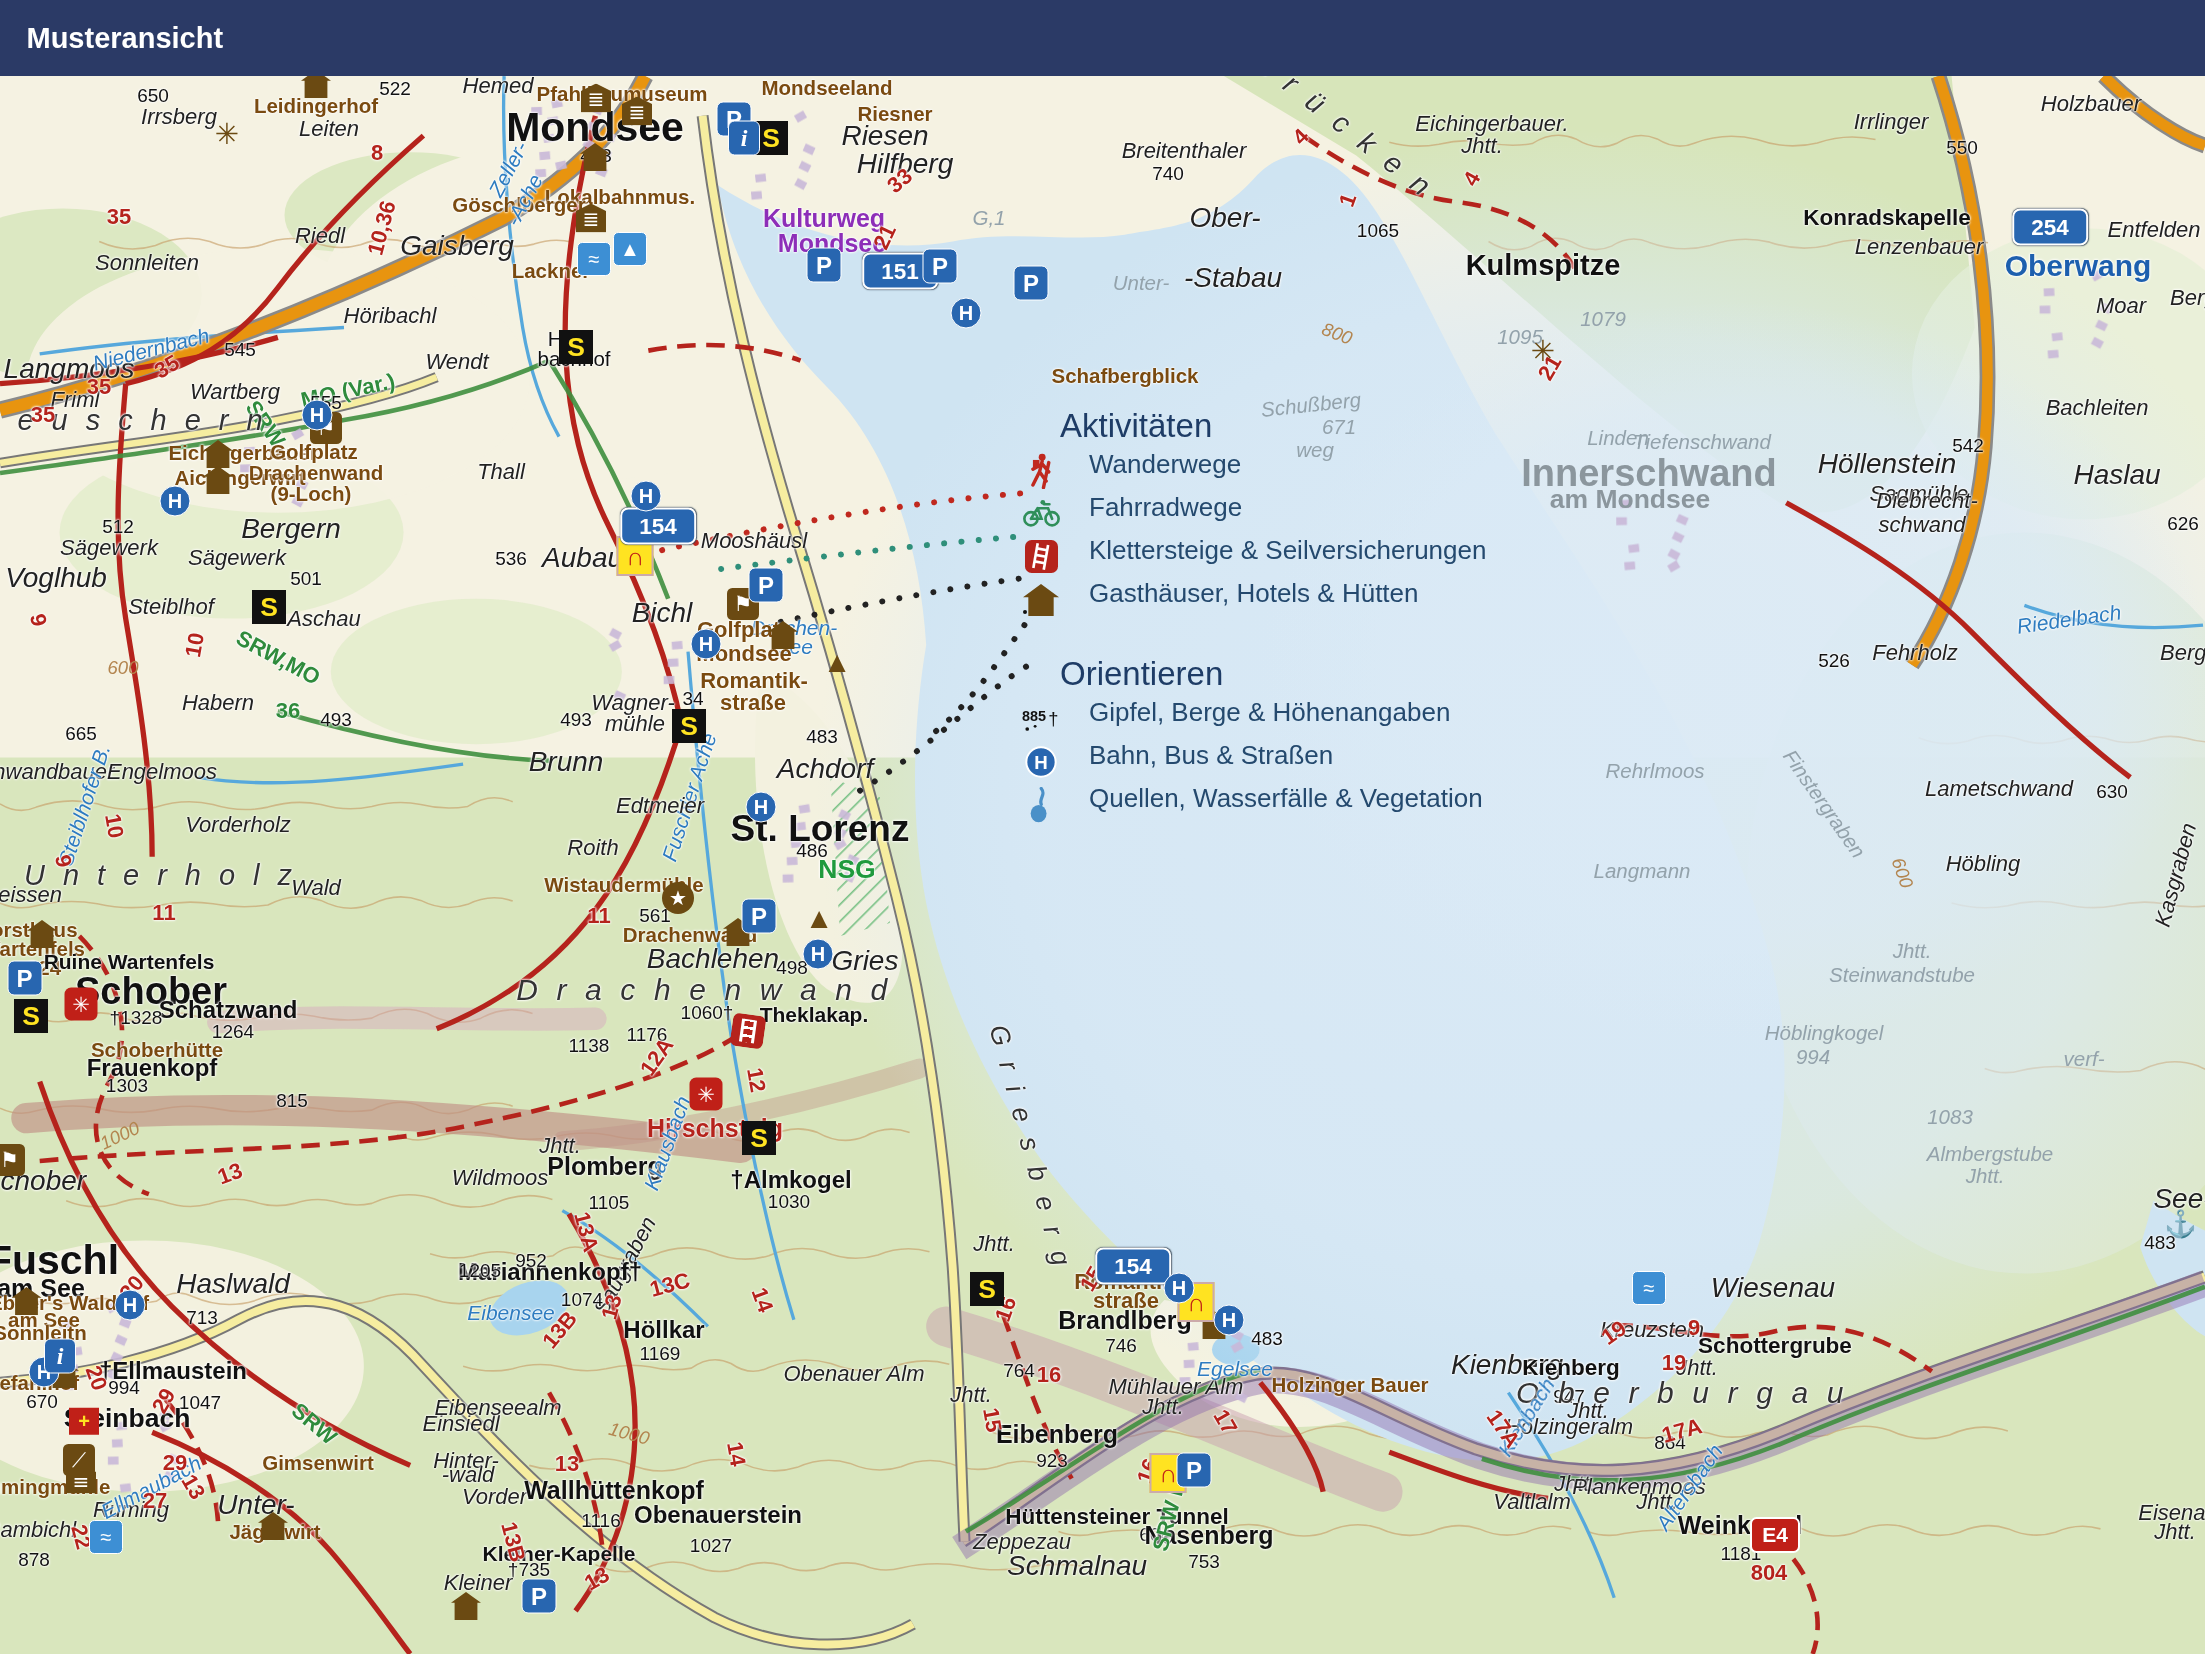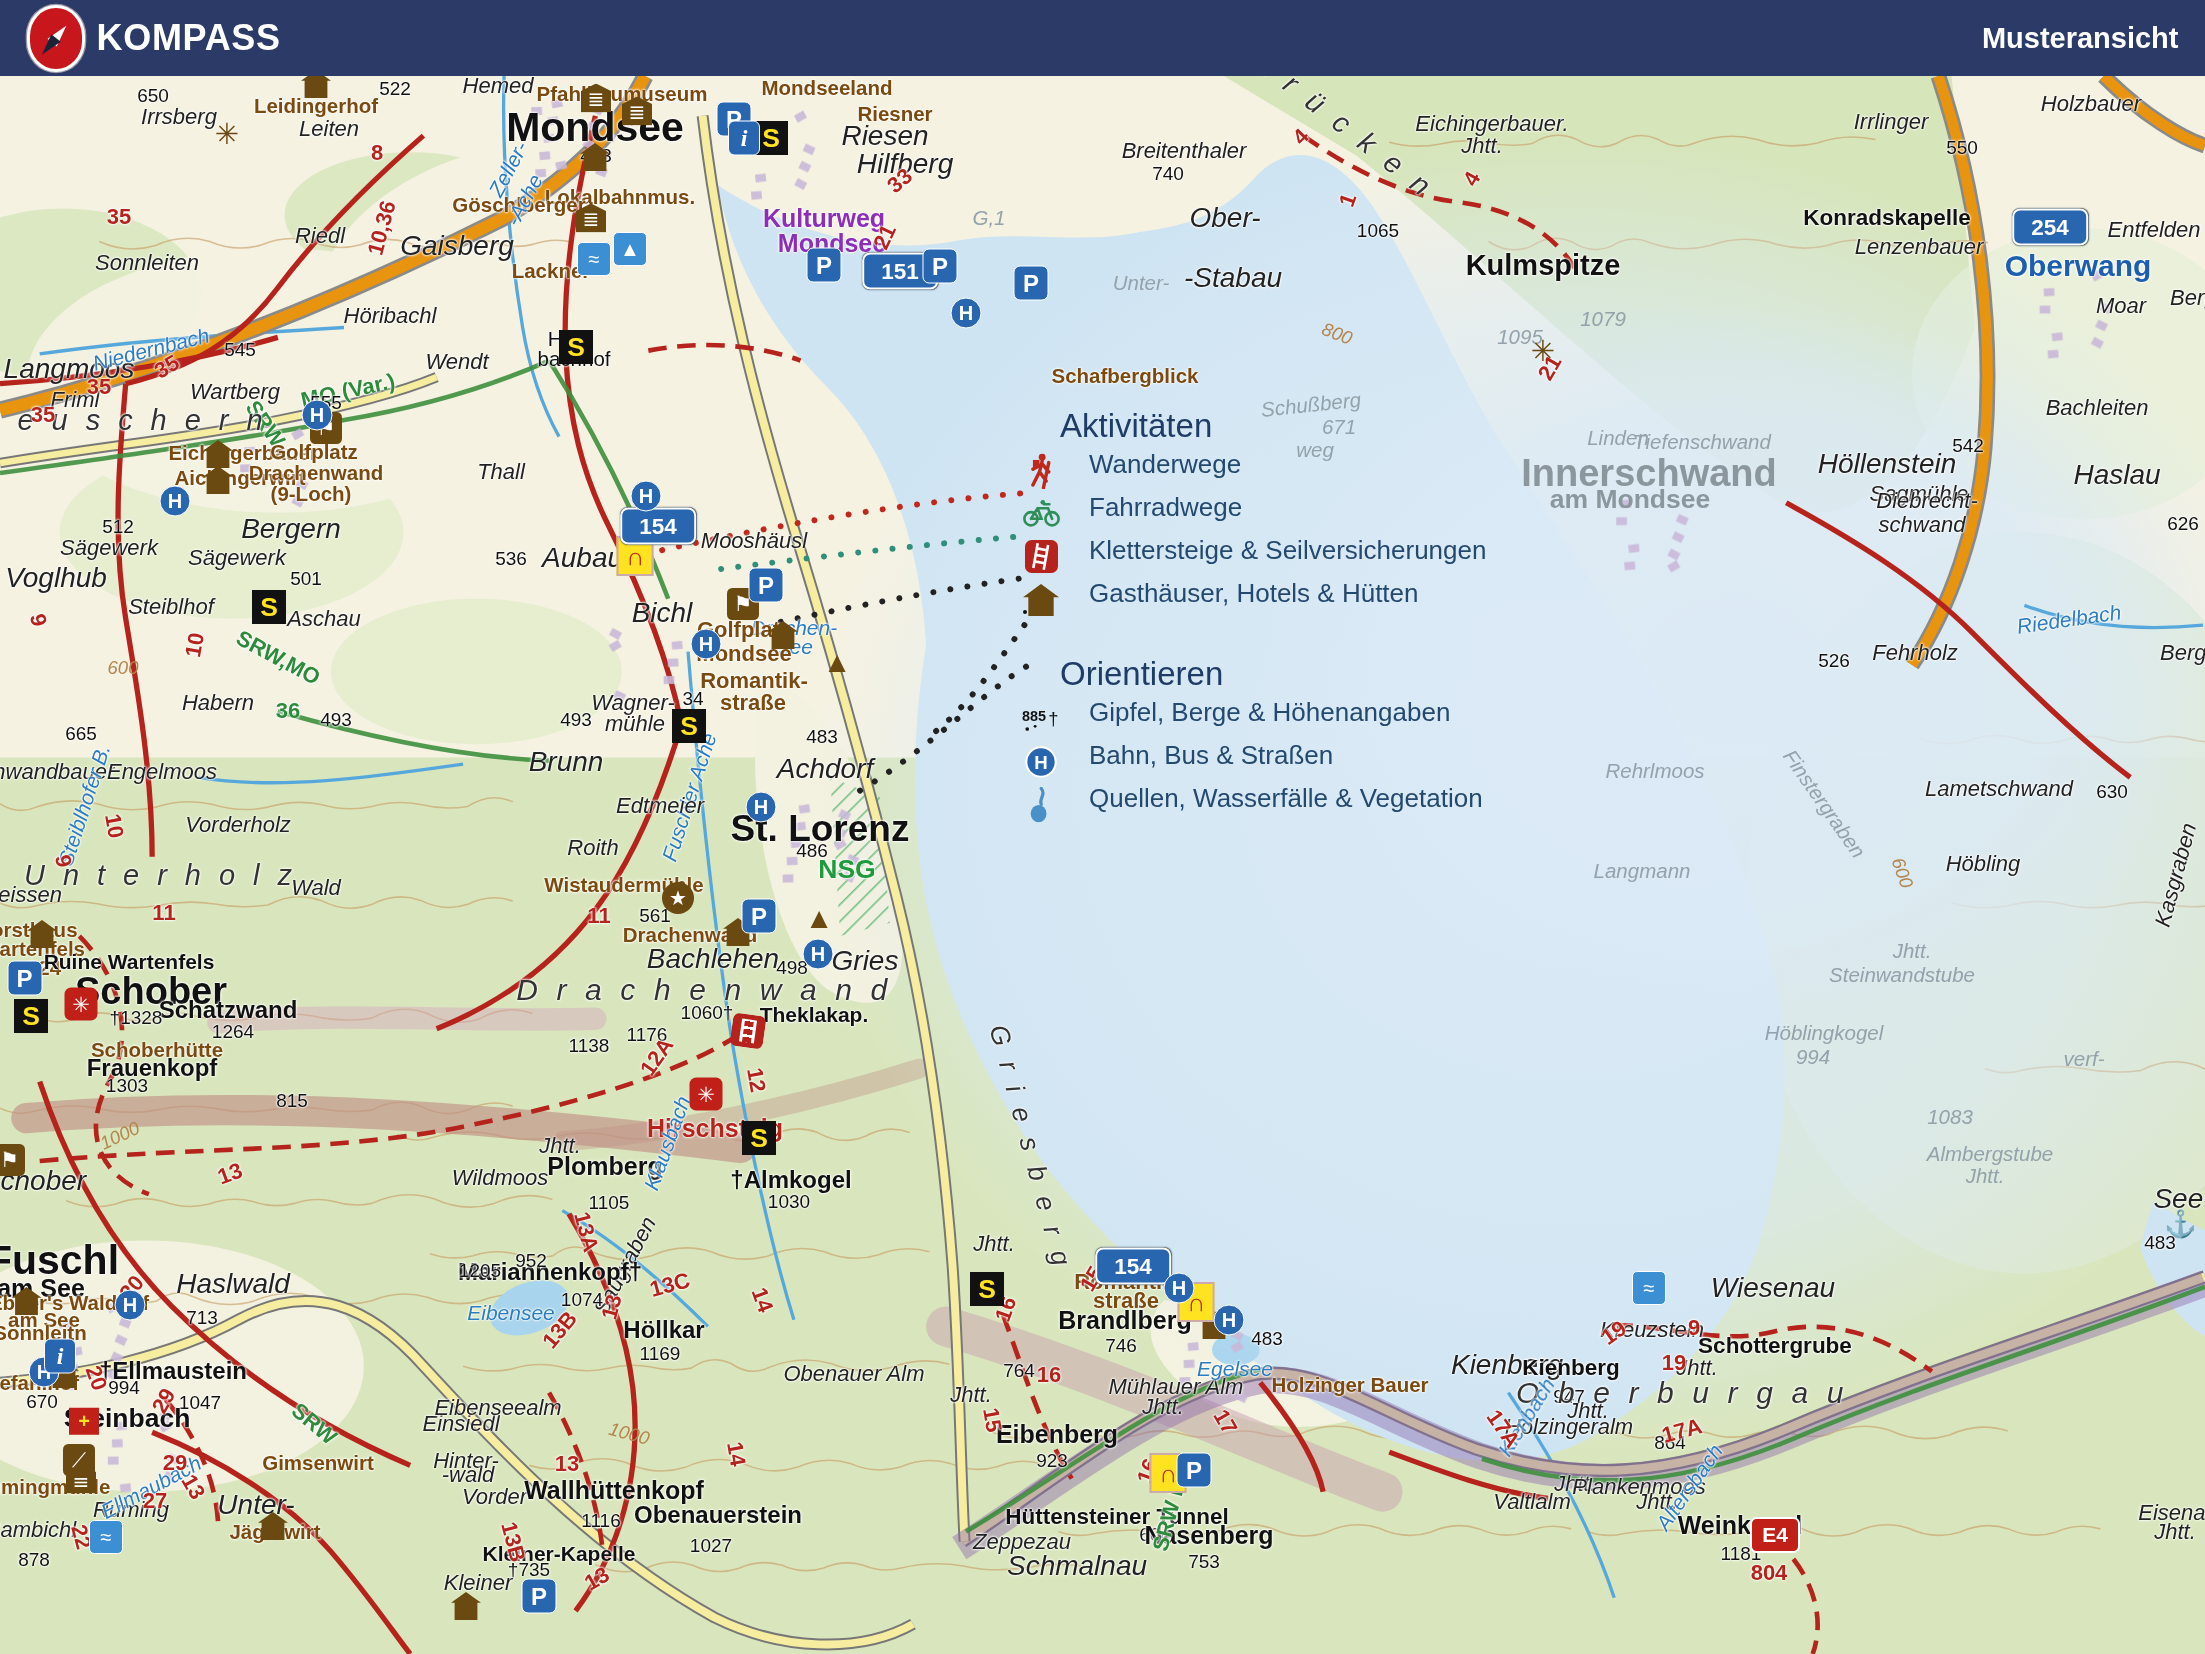--- a/index.html
+++ b/index.html
@@ -65,26 +65,20 @@
   .leg-title{font-weight:normal;font-size:33px;color:#1e3c66;margin:0 0 4px 38px;}
   .leg-sec{margin-bottom:34px;}
   .leg-item{display:flex;gap:29px;height:43px;}
   .leg-item .txt{font-size:26px;color:#24496e;}
   .leg-ic{width:38px;display:flex;align-items:center;justify-content:center;flex:none;}
 </style>
 </head>
 <body>
 
 <div class="topbar">
-  <div class="brand">
-    <div class="brand-logo">
-        <div class="needle"></div>
-      </div>
-    <div class="brand-name">KOMPASS</div>
-  </div>
   <div class="sheet-title">Musteransicht</div>
 </div>
 
 <div id="map">
 
 <svg id="terrain" width="2205" height="1578" viewBox="0 0 3333 2385">
   <defs>
     <radialGradient id="haze" cx="50%" cy="50%" r="50%">
       <stop offset="0%" stop-color="#dbeaf6" stop-opacity="0.85"></stop>
       <stop offset="70%" stop-color="#dbeaf6" stop-opacity="0.6"></stop>

